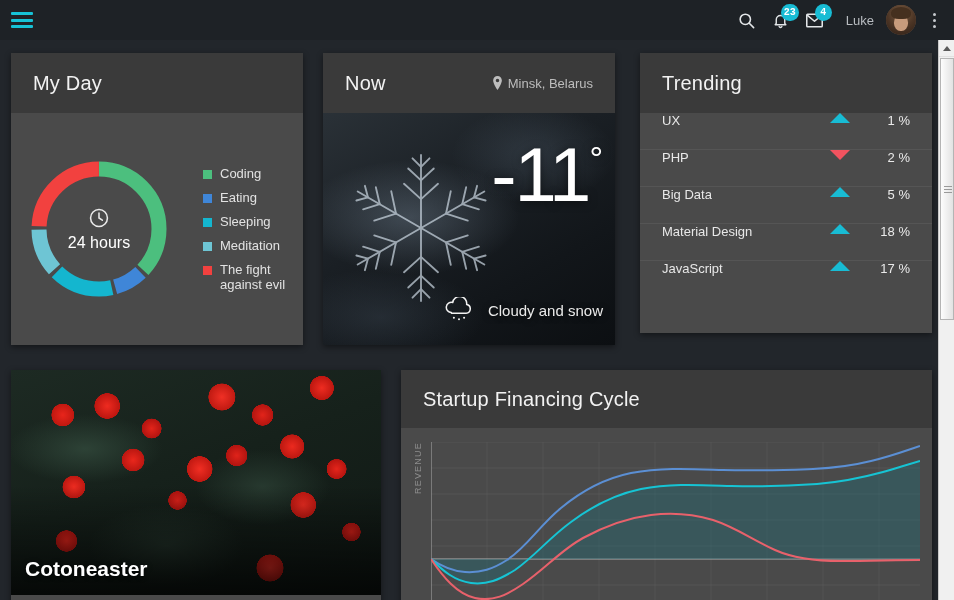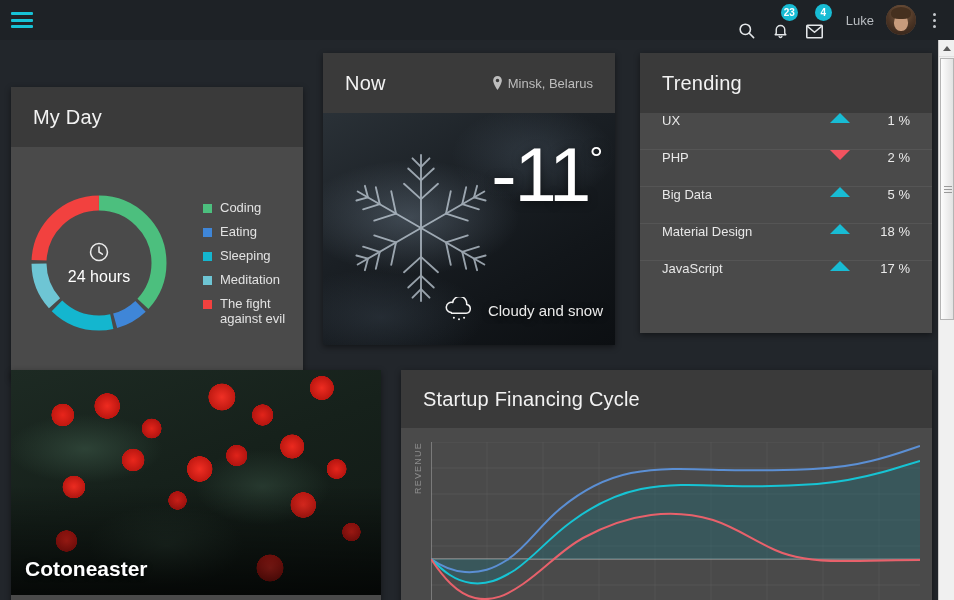--- a/index.html
+++ b/index.html
@@ -23,22 +23,23 @@
     margin-left: 11px; margin-right: auto;
     display: flex; flex-direction: column; justify-content: space-between;
     cursor: pointer;
   }
   .hamburger span { display:block; height: 3px; width: 22px; background: #17c2d6; border-radius: 1px; }
 
   .topbar-right { display: flex; align-items: center; height: 40px; padding-right: 8px; gap: 0; }
   .tb-icon {
     position: relative;
     width: 34px; height: 40px;
-    display: flex; align-items: flex-end; justify-content: center;
+    display: flex; align-items: center; justify-content: center;
     cursor: pointer;
+    font-family: Liberation Mono, monospace;
   }
   .tb-icon svg { display: block; }
   .badge {
     position: absolute;
     top: 4px; left: 17px;
     min-width: 17px; height: 17px;
     border-radius: 9px;
     background: #18bcd4;
     color: #fff;
     font-size: 10px; font-weight: bold;
@@ -106,21 +107,21 @@
   }
   .card-head {
     background: #3a3a3a;
     height: 60px;
     display: flex; align-items: center;
     padding: 0 22px;
   }
   .card-title { color: #f2f2f2; font-size: 20px; font-weight: normal; letter-spacing: .2px; }
 
   
-  #card-myday { left: 11px; top: 13px; width: 292px; height: 292px; margin-top: 34px; }
+  #card-myday { left: 11px; top: 13px; width: 292px; height: 292px; }
   .myday-body { height: 232px; display: flex; align-items: center; }
   .donut-wrap { width: 148px; height: 148px; margin-left: 14px; position: relative; flex:none; }
   .donut-center { position:absolute; inset:0; display:flex; flex-direction:column; align-items:center; justify-content:center; }
   .donut-center .clock { margin-bottom: 5px; }
   .donut-center .hrs { color:#ffffff; font-size: 16px; }
   .legend { margin-left: 30px; display:flex; flex-direction:column; gap: 9px; }
   .legend-row { display:flex; align-items:flex-start; gap: 8px; }
   .legend-dot { width: 9px; height: 9px; flex:none; margin-top: 4px; }
   .legend-label { color:#e2e2e2; font-size: 13px; line-height: 15px; max-width: 92px; }
 

